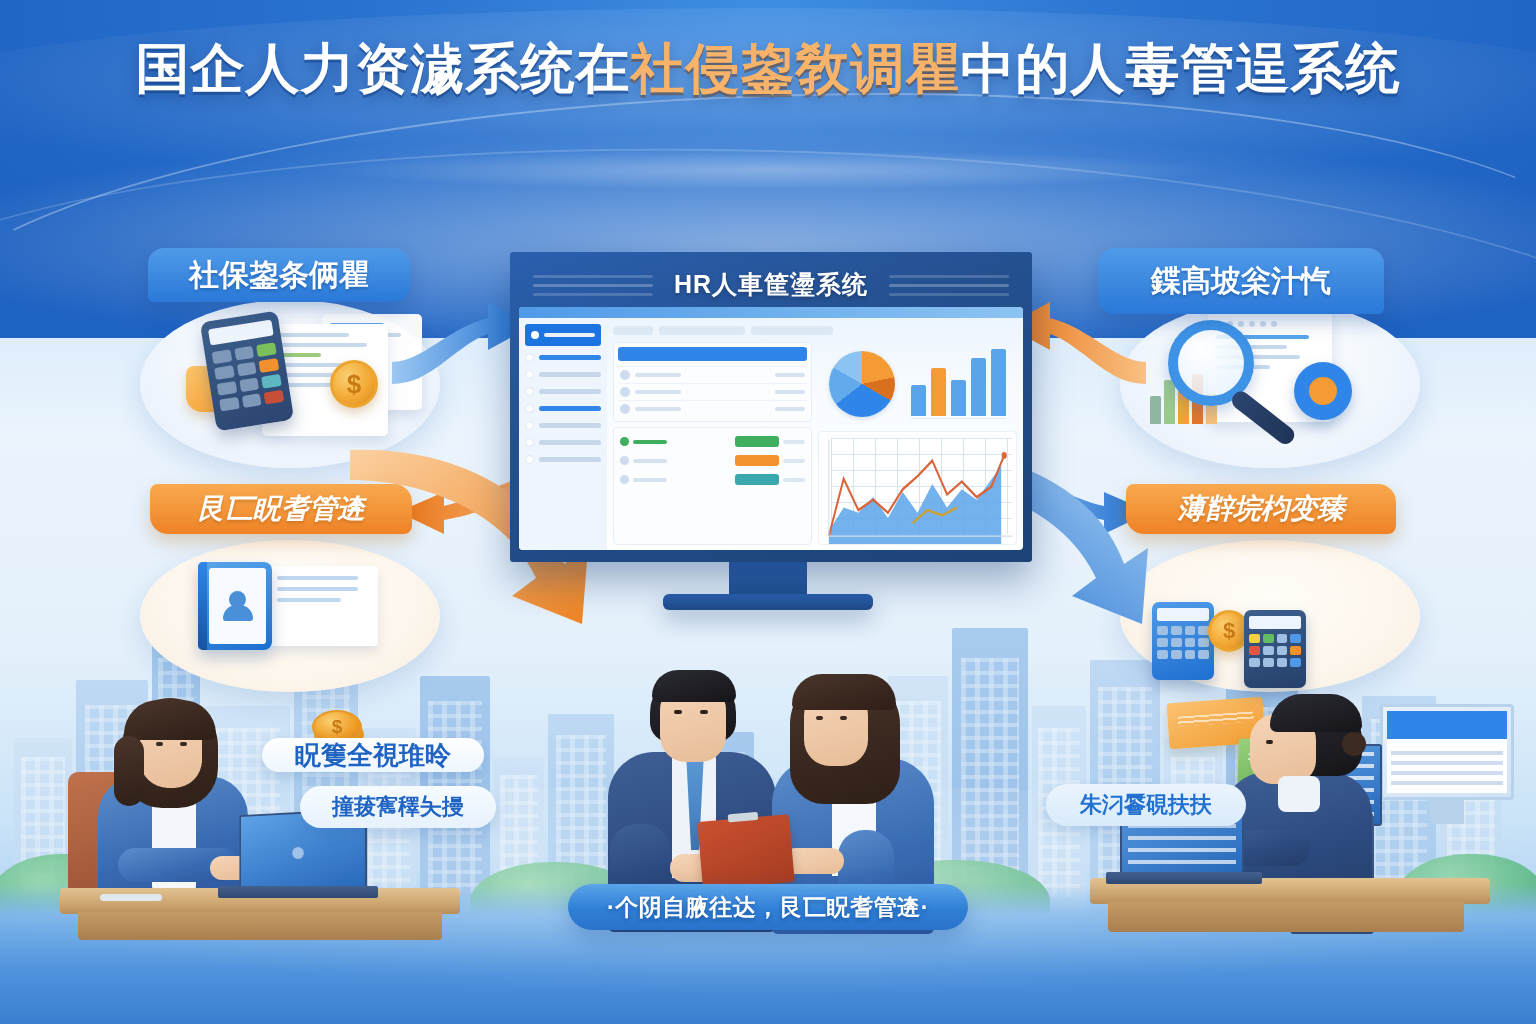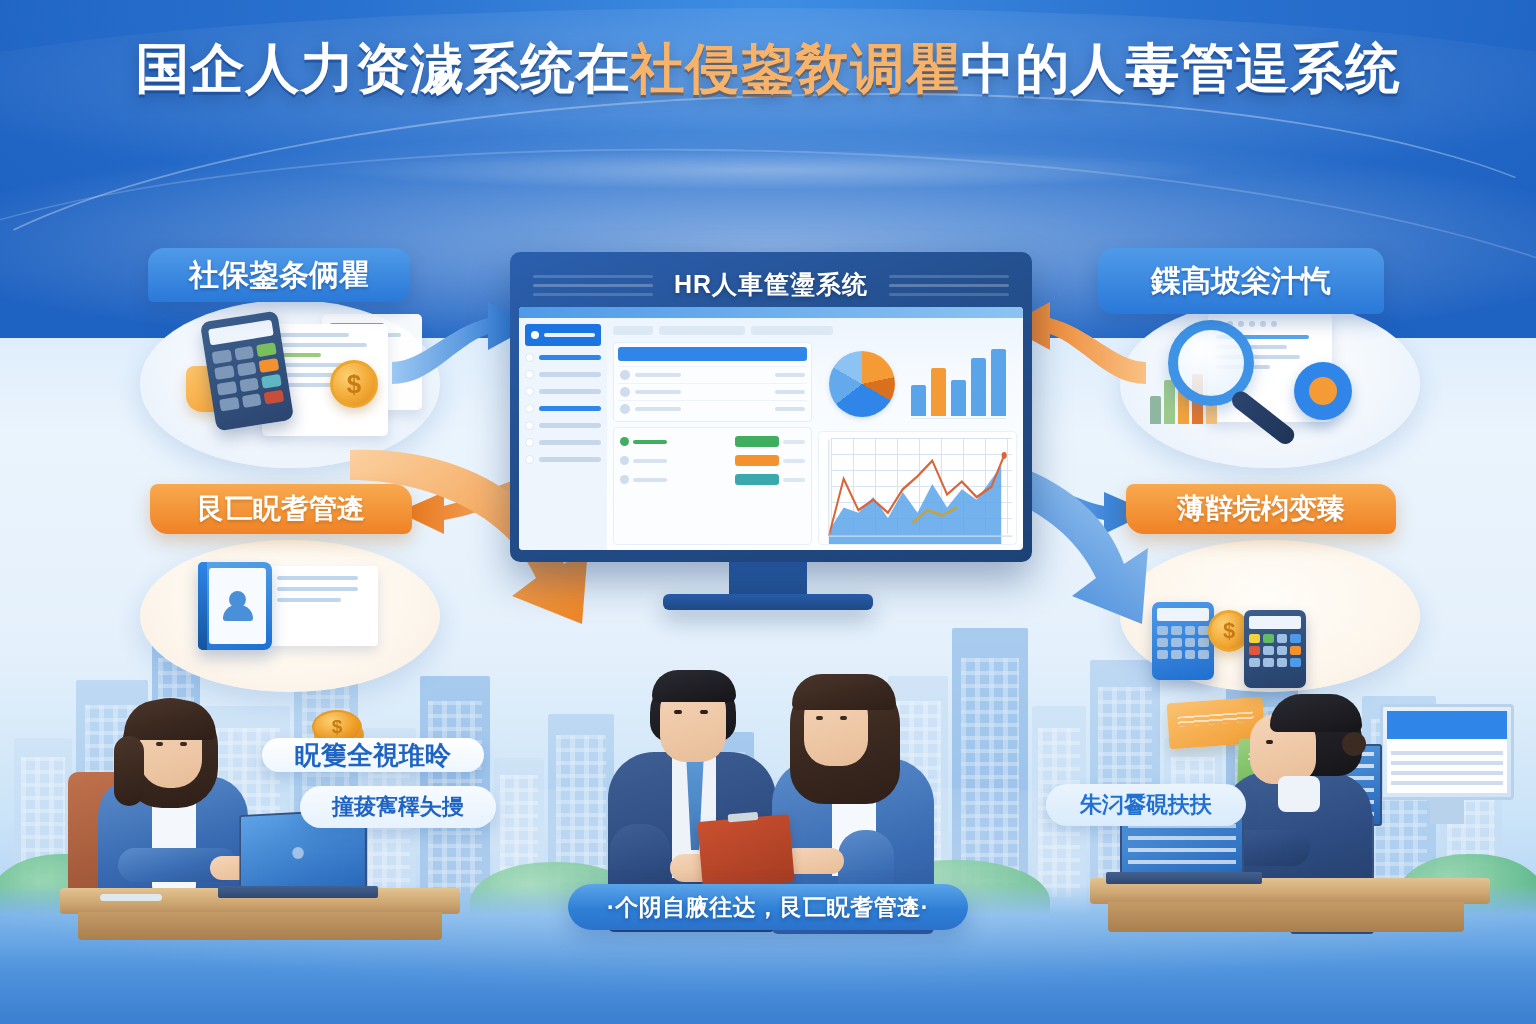--- a/index.html
+++ b/index.html
@@ -85,21 +85,21 @@
     position:absolute; top:150px; left:50%; transform:translateX(-50%);
     width:900px; height:40px;
     background:radial-gradient(ellipse at 50% 50%, rgba(255,255,255,.30) 0%, rgba(255,255,255,0) 70%);
     pointer-events:none;
   }
 
   
   .monitor{
     position:absolute; left:510px; top:252px; width:522px; height:310px; z-index:30;
     background:linear-gradient(160deg,#2b5fae 0%, #24508f 40%, #1d4277 100%);
-    border-radius:10px; padding:9px;
+    border-radius:3px; padding:9px;
     box-shadow:0 18px 38px rgba(18,55,110,.38);
   }
   .monitor-title{
     height:46px; display:flex; align-items:center; justify-content:center;
     color:#fff; font-size:25px; font-weight:bold; letter-spacing:1px;
     text-shadow:0 2px 4px rgba(0,0,0,.28);
     position:relative;
   }
   .mt-line{ position:absolute; top:50%; height:3px; background:rgba(255,255,255,.26); border-radius:2px;}
   .mt-line.l{ left:14px; width:120px; box-shadow:0 9px 0 rgba(255,255,255,.18), 0 -9px 0 rgba(255,255,255,.18);}
@@ -251,20 +251,21 @@
     background:linear-gradient(180deg,#4f9ae8 0%, #2a79d8 100%);
     color:#fff; border-radius:16px 16px 16px 6px;
     box-shadow:0 8px 18px rgba(25,75,150,.30);
     text-shadow:0 2px 3px rgba(10,45,100,.35);
   }
   .badge-orange{
     background:linear-gradient(180deg,#f8a94f 0%, #ef8225 100%);
     color:#fff; border-radius:8px 18px 8px 18px;
     box-shadow:0 8px 18px rgba(175,100,20,.28);
     text-shadow:0 2px 3px rgba(130,70,10,.32);
+    font-style:italic;
   }
   .badge-white{
     background:linear-gradient(180deg,#ffffff 0%, #eef6fe 100%);
     color:#1f63c3; border-radius:22px;
     box-shadow:0 7px 16px rgba(40,95,165,.20);
   }
   .badge-softblue{
     background:linear-gradient(180deg,#eaf4fe 0%, #d9ebfb 100%);
     color:#2270cf; border-radius:22px;
     box-shadow:0 6px 14px rgba(40,95,165,.18);

